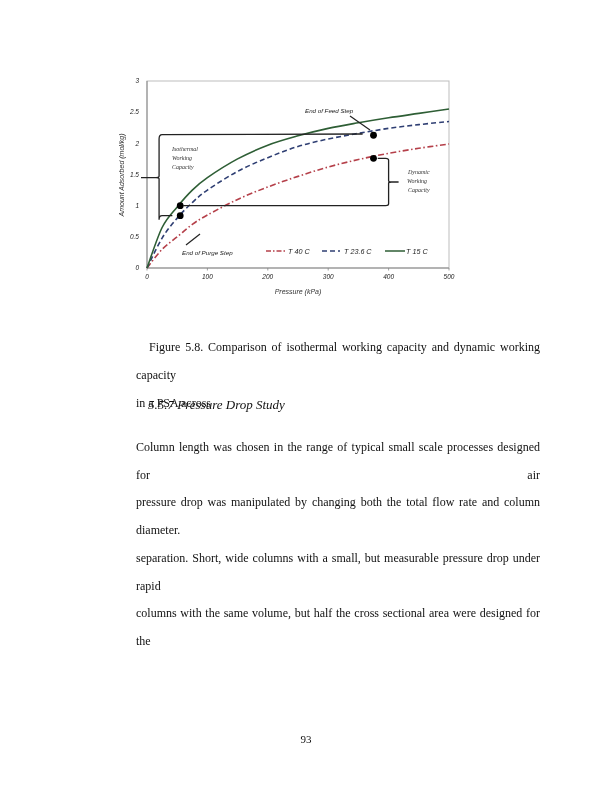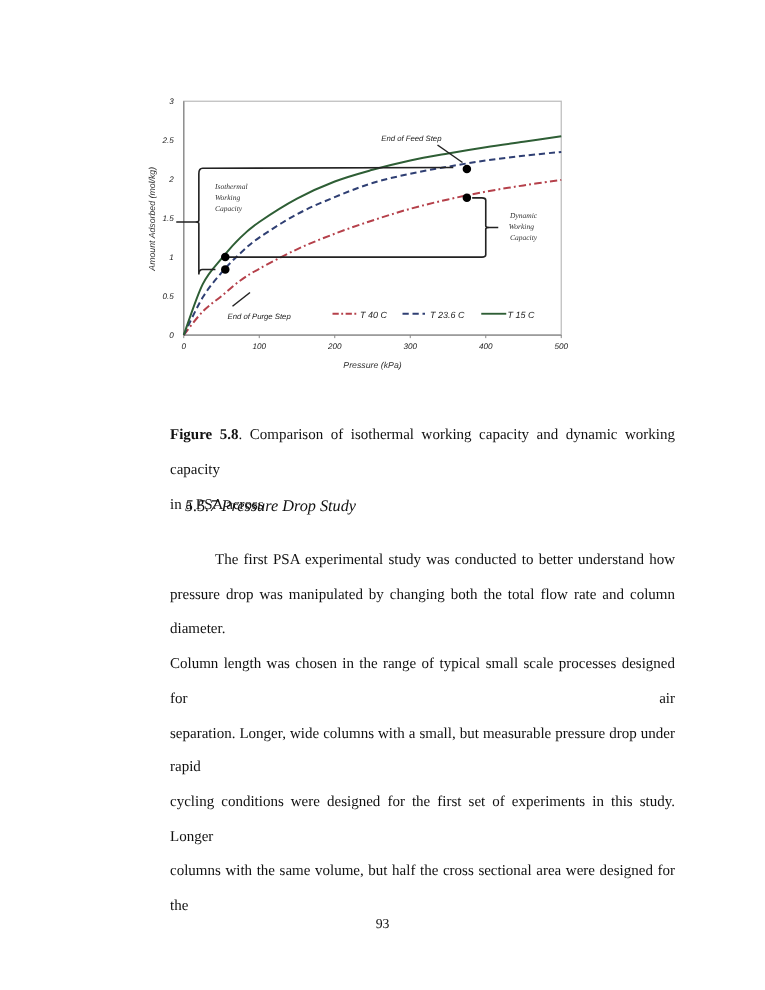--- a/index.html
+++ b/index.html
@@ -1,20 +1,20 @@
 <!DOCTYPE html>
 <html><head>
 <meta charset="utf-8">
 <style>
   html, body { margin: 0; padding: 0; background: #ffffff; }
   body { width: 612px; height: 792px; position: relative; overflow: hidden; font-family: "Liberation Serif", serif; color: #111; }
   .chart-wrap { position: absolute; left: 100px; top: 70px; width: 370px; height: 230px; font-style: italic; }
   .chart-wrap svg { display: block; }
   .caption { position: absolute; left: 136px; top: 333px; width: 404px; font-size: 12px; line-height: 28px; text-align: justify; text-align-last: left; }
-  .caption b { font-weight: bold; }
+  .caption b { font-weight: normal; margin-left: 13px; }
   .section-heading { position: absolute; left: 136px; top: 397px; font-size: 13px; font-style: italic; margin-left: 12px; }
   .body-text { position: absolute; left: 136px; top: 434px; width: 404px; font-size: 12px; line-height: 27.7px; }
   .line { display: block; text-align: justify; text-align-last: justify; }
   .page-number { position: absolute; left: 0; width: 612px; top: 733px; text-align: center; font-size: 11px; }
   .ax-label { font-family: "Liberation Sans", sans-serif; font-size: 7px; fill: #333; }
   .tick-label { font-family: "Liberation Sans", sans-serif; font-size: 6.5px; fill: #222; }
   .annot-sans { font-family: "Liberation Sans", sans-serif; font-size: 6.2px; fill: #222; }
   .annot-serif { font-family: "Liberation Serif", serif; font-size: 6px; fill: #333; }
   .legend-text { font-family: "Liberation Sans", sans-serif; font-size: 7.2px; fill: #222; }
 </style>
@@ -93,22 +93,20 @@
 </div>
 
 <div class="caption">
   <span class="line"><b>Figure 5.8</b><span>. Comparison of isothermal working capacity and dynamic working capacity</span></span>
   <span>in a PSA across</span>
 </div>
 
 <div class="section-heading">5.5.7 Pressure Drop Study</div>
 
 <div class="body-text">
-  <span class="line" style="padding-left:36px;">The first PSA experimental study was conducted to better understand how</span>
+  <span class="line">Column length was chosen in the range of typical small scale processes designed for air</span>
   <span class="line">pressure drop was manipulated by changing both the total flow rate and column diameter.</span>
-  <span class="line">Column length was chosen in the range of typical small scale processes designed for air</span>
-  <span class="line">separation.  Longer, wide columns with a small, but measurable pressure drop under rapid</span>
-  <span class="line">cycling conditions were designed for the first set of experiments in this study.  Longer</span>
+  <span class="line">separation.  Short, wide columns with a small, but measurable pressure drop under rapid</span>
   <span class="line">columns with the same volume, but half the cross sectional area were designed for the</span>
 
 </div>
 
 <div class="page-number">93</div>
 
 </body></html>

